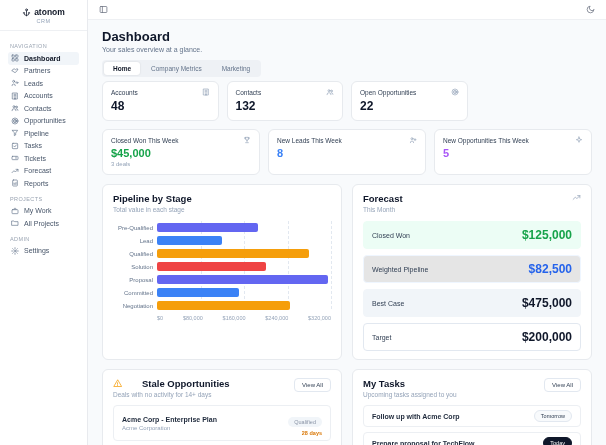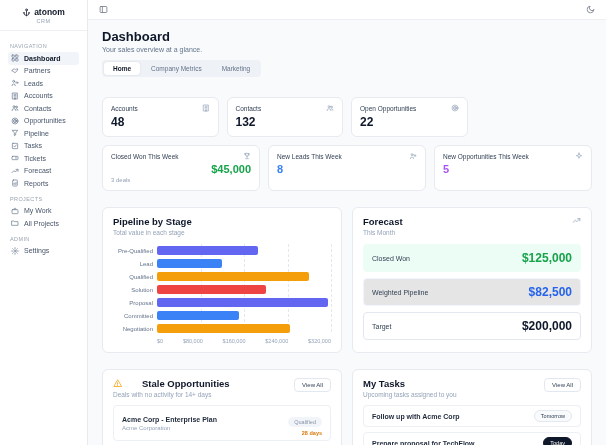--- a/index.html
+++ b/index.html
@@ -29,35 +29,35 @@
   .content { padding:9px 14px 0; }
   .page-title { font-size:13px; font-weight:bold; color:#0f172a; }
   .page-sub { font-size:7px; color:#64748b; margin-top:2px; }
 
   .tabs { display:inline-flex; background:#eef1f5; border-radius:4px; padding:2px; margin-top:7px; gap:2px; }
   .tab { font-size:6.5px; color:#64748b; padding:3px 9px; border-radius:3px; border:none; background:transparent; cursor:pointer; }
   .tab.active { background:#fff; color:#111827; font-weight:bold; box-shadow:0 0 2px rgba(0,0,0,.12); }
 
   
   .card { background:#fff; border:1px solid #e7eaee; border-radius:6px; }
-  .kpi-row { display:grid; grid-template-columns:repeat(4,1fr); gap:8px; margin-top:20px; }
+  .kpi-row { display:grid; grid-template-columns:repeat(4,1fr); gap:8px; margin-top:4px; }
   .kpi { padding:6px 8px 7px; }
   .kpi-top { display:flex; justify-content:space-between; align-items:center; }
   .kpi-label { font-size:6.5px; color:#334155; }
   .kpi-ic { color:#94a3b8; }
   .kpi-value { font-size:12px; font-weight:bold; margin-top:3px; color:#0f172a; }
 
   .week-row { display:grid; grid-template-columns:repeat(3,1fr); gap:8px; margin-top:8px; }
   .week { padding:6px 8px 7px; min-height:40px; }
   .week-sub { font-size:6px; color:#94a3b8; margin-top:2px; }
   .week-value { font-size:11px; font-weight:bold; margin-top:3px; }
 
   
   .panels { display:grid; grid-template-columns:1fr 1fr; gap:10px; margin-top:9px; }
-  .panel { padding:8px 10px;margin-top:7px; }
+  .panel { padding:8px 10px; }
   .panel-head { display:flex; justify-content:space-between; align-items:flex-start; }
   .panel-title { font-size:9.5px; font-weight:bold; color:#0f172a; }
   .panel-sub { font-size:6.5px; color:#94a3b8; margin-top:2px; }
   .view-all { font-size:6px; color:#334155; background:#fff; border:1px solid #e2e8f0; border-radius:4px; padding:3px 7px; cursor:pointer; }
 
   
   .chart { margin-top:8px; }
   .chart-row { display:flex; align-items:center; height:13px; }
   .chart-cat { width:44px; font-size:6px; color:#64748b; text-align:right; padding-right:4px; flex:0 0 auto; }
   .chart-track { position:relative; flex:1; height:100%; display:flex; align-items:center; }
@@ -386,21 +386,21 @@
     <div class="week-row">
       <div class="card week">
         <div class="kpi-top">
           <span class="kpi-label">Closed Won This Week</span>
           <span class="kpi-ic">
               <svg class="ic" width="8" height="8" viewBox="0 0 24 24">
                 <use href="#i-trophy"></use>
               </svg>
             </span>
         </div>
-        <div class="week-value" style="color: rgb(22, 163, 74); text-align: right;">$45,000</div>
+        <div class="week-value" style="color: rgb(22, 163, 74);">$45,000</div>
         <div class="week-sub">3 deals</div>
       </div>
       <div class="card week">
         <div class="kpi-top">
           <span class="kpi-label">New Leads This Week</span>
           <span class="kpi-ic">
               <svg class="ic" width="8" height="8" viewBox="0 0 24 24">
                 <use href="#i-user-plus"></use>
               </svg>
             </span>
@@ -498,20 +498,24 @@
             </span>
         </div>
         <div class="fc-rows">
           <div class="fc-row" style="background: rgb(236, 253, 245); border-color: rgb(236, 253, 245);">
             <span class="fc-label">Closed Won</span>
             <span class="fc-value" style="color: rgb(22, 163, 74);">$125,000</span>
           </div>
           <div class="fc-row" style="background: #e5e5e5; border-color: rgb(239, 246, 255);">
             <span class="fc-label">Weighted Pipeline</span>
             <span class="fc-value" style="color: rgb(37, 99, 235);">$82,500</span>
+          </div>
+          <div class="fc-row" style="background: rgb(241, 245, 249); border-color: rgb(241, 245, 249);">
+            <span class="fc-label">Best Case</span>
+            <span class="fc-value" style="color: rgb(15, 23, 42);">$475,000</span>
           </div>
           <div class="fc-row" style="background: rgb(255, 255, 255); border-color: rgb(226, 232, 240);">
             <span class="fc-label">Target</span>
             <span class="fc-value" style="color: rgb(15, 23, 42);">$200,000</span>
           </div>
         </div>
       </div>
     </div>
 
     

